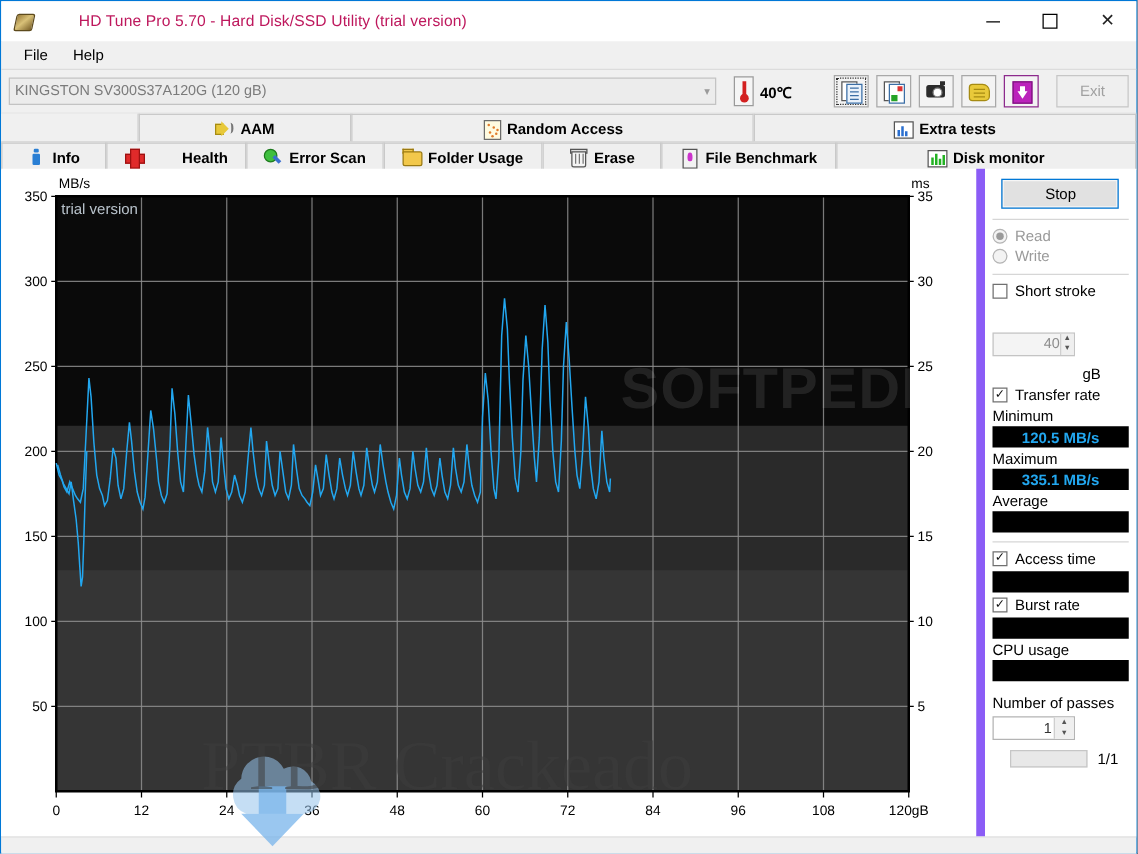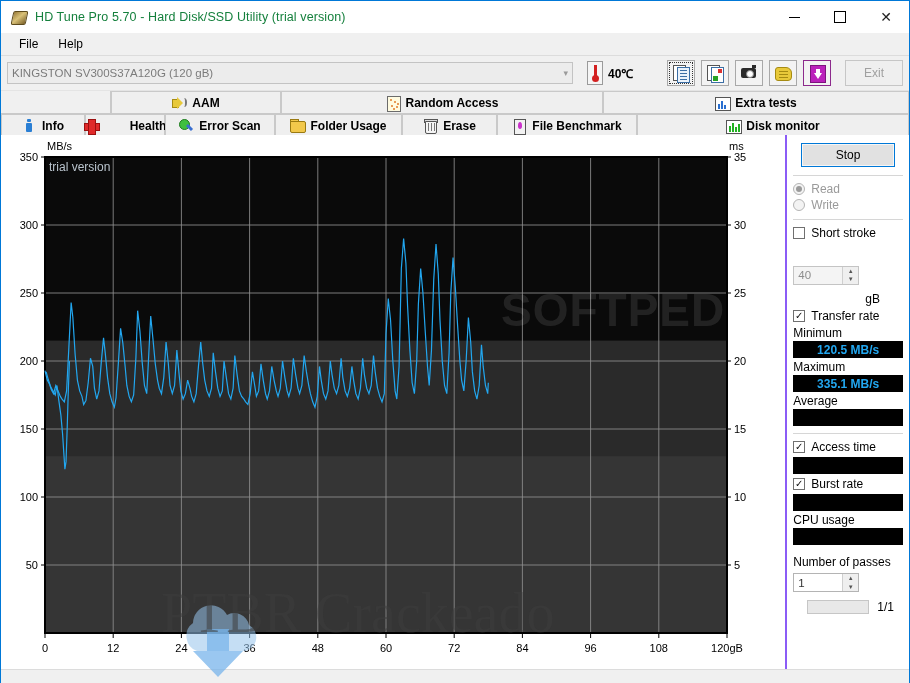--- a/index.html
+++ b/index.html
@@ -18,21 +18,21 @@
     position:relative;
   }
   .title-icon{
     width:16px;height:16px;margin-left:10px;margin-right:8px;flex:none;position:relative;
   }
   .title-icon .disc{
     position:absolute;left:1px;top:2px;width:13px;height:12px;
     background:linear-gradient(135deg,#9a7c3a,#d9c178 45%,#7a6028);
     transform:skewX(-12deg);border-radius:2px;border:1px solid #5d4a1c;
   }
-  .title-text{font-size:12.5px;color:#15803d;letter-spacing:0.1px;}
+  .title-text{font-size:12.5px;color:#be185d;letter-spacing:0.1px;margin-left:28px;}
   .win-buttons{position:absolute;right:0;top:0;height:32px;display:flex;}
   .win-btn{
     width:46px;height:32px;display:flex;align-items:center;justify-content:center;
     font-size:13px;color:#222;background:transparent;border:none;cursor:default;
   }
   .glyph-min{display:block;width:11px;height:1px;background:#000;}
   .glyph-max{display:block;width:10px;height:10px;border:1px solid #000;}
   .glyph-close{font-size:14px;line-height:1;font-family:"DejaVu Sans",sans-serif;}
 
   
@@ -132,21 +132,21 @@
   .ti-aam .w{position:absolute;left:9px;top:2px;width:4px;height:9px;border-right:2px solid #777;border-radius:0 50% 50% 0;}
   .ti-rand .p{position:absolute;left:1px;top:0;width:12px;height:14px;background:#fffbe0;border:1px solid #6b6b6b;}
   .ti-rand .p:after{content:"";position:absolute;left:2px;top:2px;width:2px;height:2px;background:#e07a2a;border-radius:50%;
      box-shadow:4px 2px 0 #e07a2a,1px 6px 0 #e07a2a,6px 7px 0 #e07a2a,3px 9px 0 #e07a2a,7px 4px 0 #e07a2a;}
   .ti-extra .box{position:absolute;left:0;top:1px;width:14px;height:12px;background:#fff;border:1px solid #555;overflow:hidden;}
   .ti-extra .box i{position:absolute;bottom:1px;width:2px;background:#2a6fd0;}
 
   
   .content{display:flex;height:534px;background:#fff;}
   .chart-pane{width:786px;position:relative;background:#fff;}
-  .right-pane{width:122px;position:relative;background:#fff;border-left:2px solid #8b5cf6;}
+  .right-pane{width:122px;position:relative;background:#fff;border-left:7px solid #8b5cf6;}
 
   .chart-svg{position:absolute;left:0;top:0;}
   .axis-title{font-size:11px;fill:#000;}
   .tick-text{font-size:11px;fill:#000;}
   .trial-text{font-size:12px;fill:#b9c3cc;}
 
   
   .wm{position:absolute;pointer-events:none;user-select:none;}
   .wm-soft{
     right:12px;top:148px;font-size:46px;font-weight:bold;color:rgba(255,255,255,0.10);
@@ -173,21 +173,21 @@
   .radio.on:after{content:"";width:6px;height:6px;border-radius:50%;background:#9a9a9a;}
   .chk-row{display:flex;align-items:center;gap:6px;margin:3px 0;font-size:12px;}
   .chk{
     width:12px;height:12px;border:1px solid #707070;background:#fff;flex:none;
     display:flex;align-items:center;justify-content:center;box-sizing:border-box;
     font-size:10px;line-height:1;color:#111;font-family:"DejaVu Sans",sans-serif;
   }
   .spin-row{display:flex;align-items:center;gap:6px;margin:4px 0 2px 0;}
   .spin{
     width:66px;height:19px;border:1px solid #c4c4c4;background:#f4f4f4;display:flex;
-    align-items:center;justify-content:space-between;box-sizing:border-box;color:#8d8d8d;font-size:11.5px;
+    align-items:center;justify-content:space-between;box-sizing:border-box;color:#8d8d8d;font-size:11.5px;padding-left:36px;
   }
   .spin.enabled{background:#fff;color:#333;border-color:#b4b4b4;}
   .spin .val{padding-left:4px;}
   .spin .arrows{width:15px;height:17px;border-left:1px solid #cfcfcf;display:flex;flex-direction:column;
     background:#efefef;}
   .spin .arrows span{flex:1;display:flex;align-items:center;justify-content:center;font-size:6px;line-height:1;color:#555;}
   .unit{font-size:12px;margin-top:48px;}
   .field-label{font-size:12px;margin-top:2px;}
   .readout{
     height:17px;background:#000;color:#22a7f0;font-weight:bold;font-size:12px;
@@ -315,21 +315,21 @@
     </div>
 
     <div class="tabrow bottom">
       <div class="tab" style="width:84px;">
         <span class="ti ti-info">
             <i class="d"></i>
             <i class="b"></i>
           </span>
         <span class="tab-label">Info</span>
       </div>
-      <div class="tab" style="width:80px;gap:32px;">
+      <div class="tab" style="width:112px;gap:32px;">
         <span class="ti ti-health">
             <i class="h"></i>
             <i class="v"></i>
           </span>
         <span class="tab-label">Health</span>
       </div>
       <div class="tab" style="width:110px;">
         <span class="ti ti-scan">
             <i class="l"></i>
             <i class="hn"></i>

